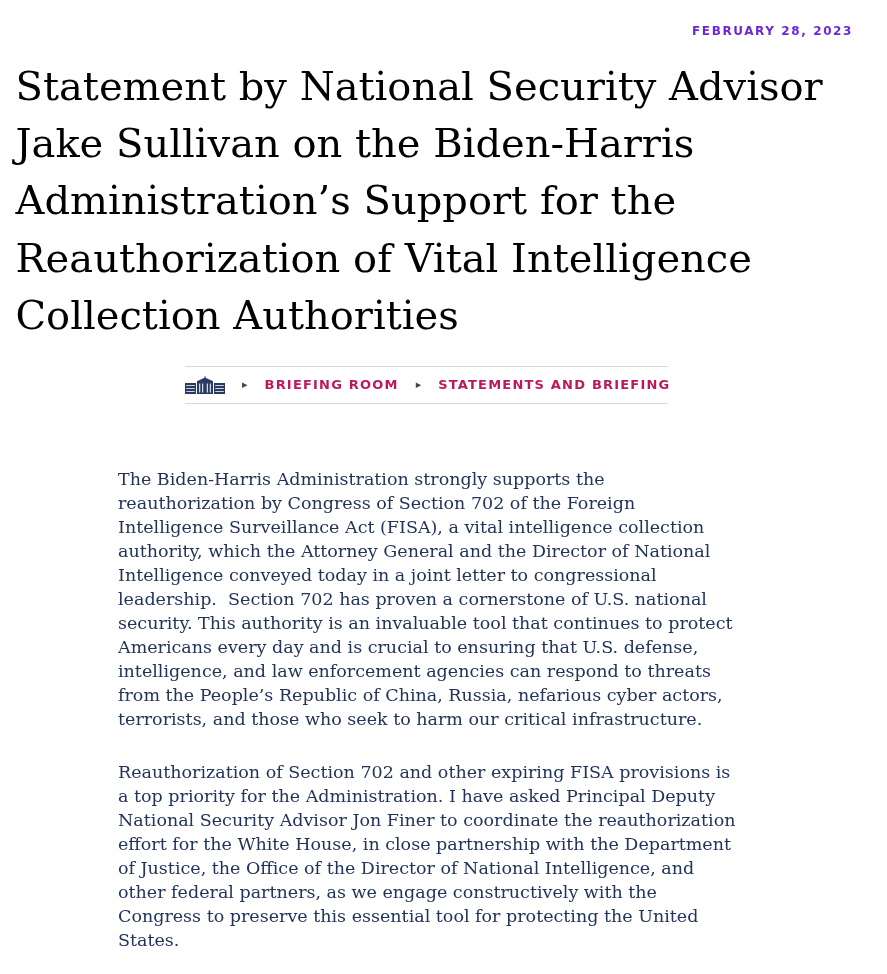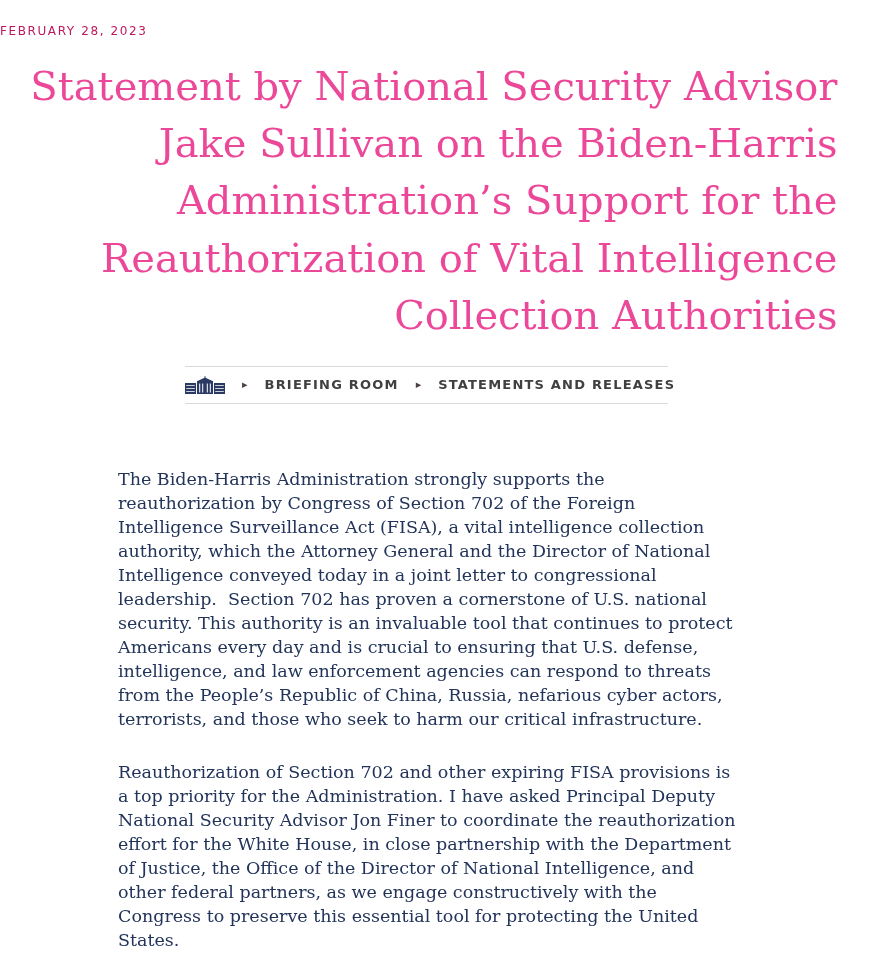--- a/index.html
+++ b/index.html
@@ -12,36 +12,36 @@
     height: 974px;
     overflow: hidden;
     font-family: "DejaVu Serif", serif;
   }
   .content-wrap {
     width: 853px;
     margin: 0;
     padding-top: 24px;
   }
   .post-date {
-    text-align: left;
+    text-align: right;
     font-family: "DejaVu Sans", "Liberation Sans", sans-serif;
     font-size: 12px;
-    font-weight: 400;
+    font-weight: 700;
     letter-spacing: 1.6px;
-    color: #be185d;
+    color: #6d28d9;
   }
   .page-title {
     margin: 20px auto 0 auto;
     max-width: 822px;
-    text-align: right;
+    text-align: left;
     font-family: "DejaVu Serif", "Liberation Serif", serif;
     font-size: 40px;
     font-weight: 500;
     line-height: 1.43;
-    color: #ec4899;
+    color: #000000;
   }
   .breadcrumb {
     margin: 22px 0 0 185px;
     width: 483px;
     border-top: 1px solid #d9d9d9;
     border-bottom: 1px solid #d9d9d9;
     padding: 9px 0;
     display: flex;
     align-items: center;
     gap: 17px;
@@ -58,21 +58,21 @@
     font-family: "DejaVu Sans", sans-serif;
     font-size: 11px;
     line-height: 1;
     user-select: none;
   }
   .crumb-link {
     font-family: "DejaVu Sans", "Liberation Sans", sans-serif;
     font-size: 13px;
     font-weight: 600;
     letter-spacing: 1.2px;
-    color: #404040;
+    color: #be185d;
     text-decoration: none;
     white-space: nowrap;
     cursor: pointer;
   }
   .article-body {
     margin: 63px 0 0 118px;
     width: 624px;
   }
   .article-body p {
     margin: 0 0 29px 0;
@@ -122,21 +122,21 @@
         </svg>
       </span>
     </a>
 
     <span class="crumb-sep">▸</span>
 
     <a class="crumb-link">BRIEFING ROOM</a>
 
     <span class="crumb-sep">▸</span>
 
-    <a class="crumb-link">STATEMENTS AND RELEASES</a>
+    <a class="crumb-link">STATEMENTS AND BRIEFING</a>
 
   </nav>
 
   <div class="article-body">
     <p>The Biden-Harris Administration strongly supports the reauthorization by Congress of Section 702 of the Foreign Intelligence Surveillance Act (FISA), a vital intelligence collection authority, which the Attorney General and the Director of National Intelligence conveyed today in a joint letter to congressional leadership.  Section 702 has proven a cornerstone of U.S. national security. This authority is an invaluable tool that continues to protect Americans every day and is crucial to ensuring that U.S. defense, intelligence, and law enforcement agencies can respond to threats from the People’s Republic of China, Russia, nefarious cyber actors, terrorists, and those who seek to harm our critical infrastructure.</p>
     <p>Reauthorization of Section 702 and other expiring FISA provisions is a top priority for the Administration. I have asked Principal Deputy National Security Advisor Jon Finer to coordinate the reauthorization effort for the White House, in close partnership with the Department of Justice, the Office of the Director of National Intelligence, and other federal partners, as we engage constructively with the Congress to preserve this essential tool for protecting the United States.</p>
   </div>
 
 </div>
 

